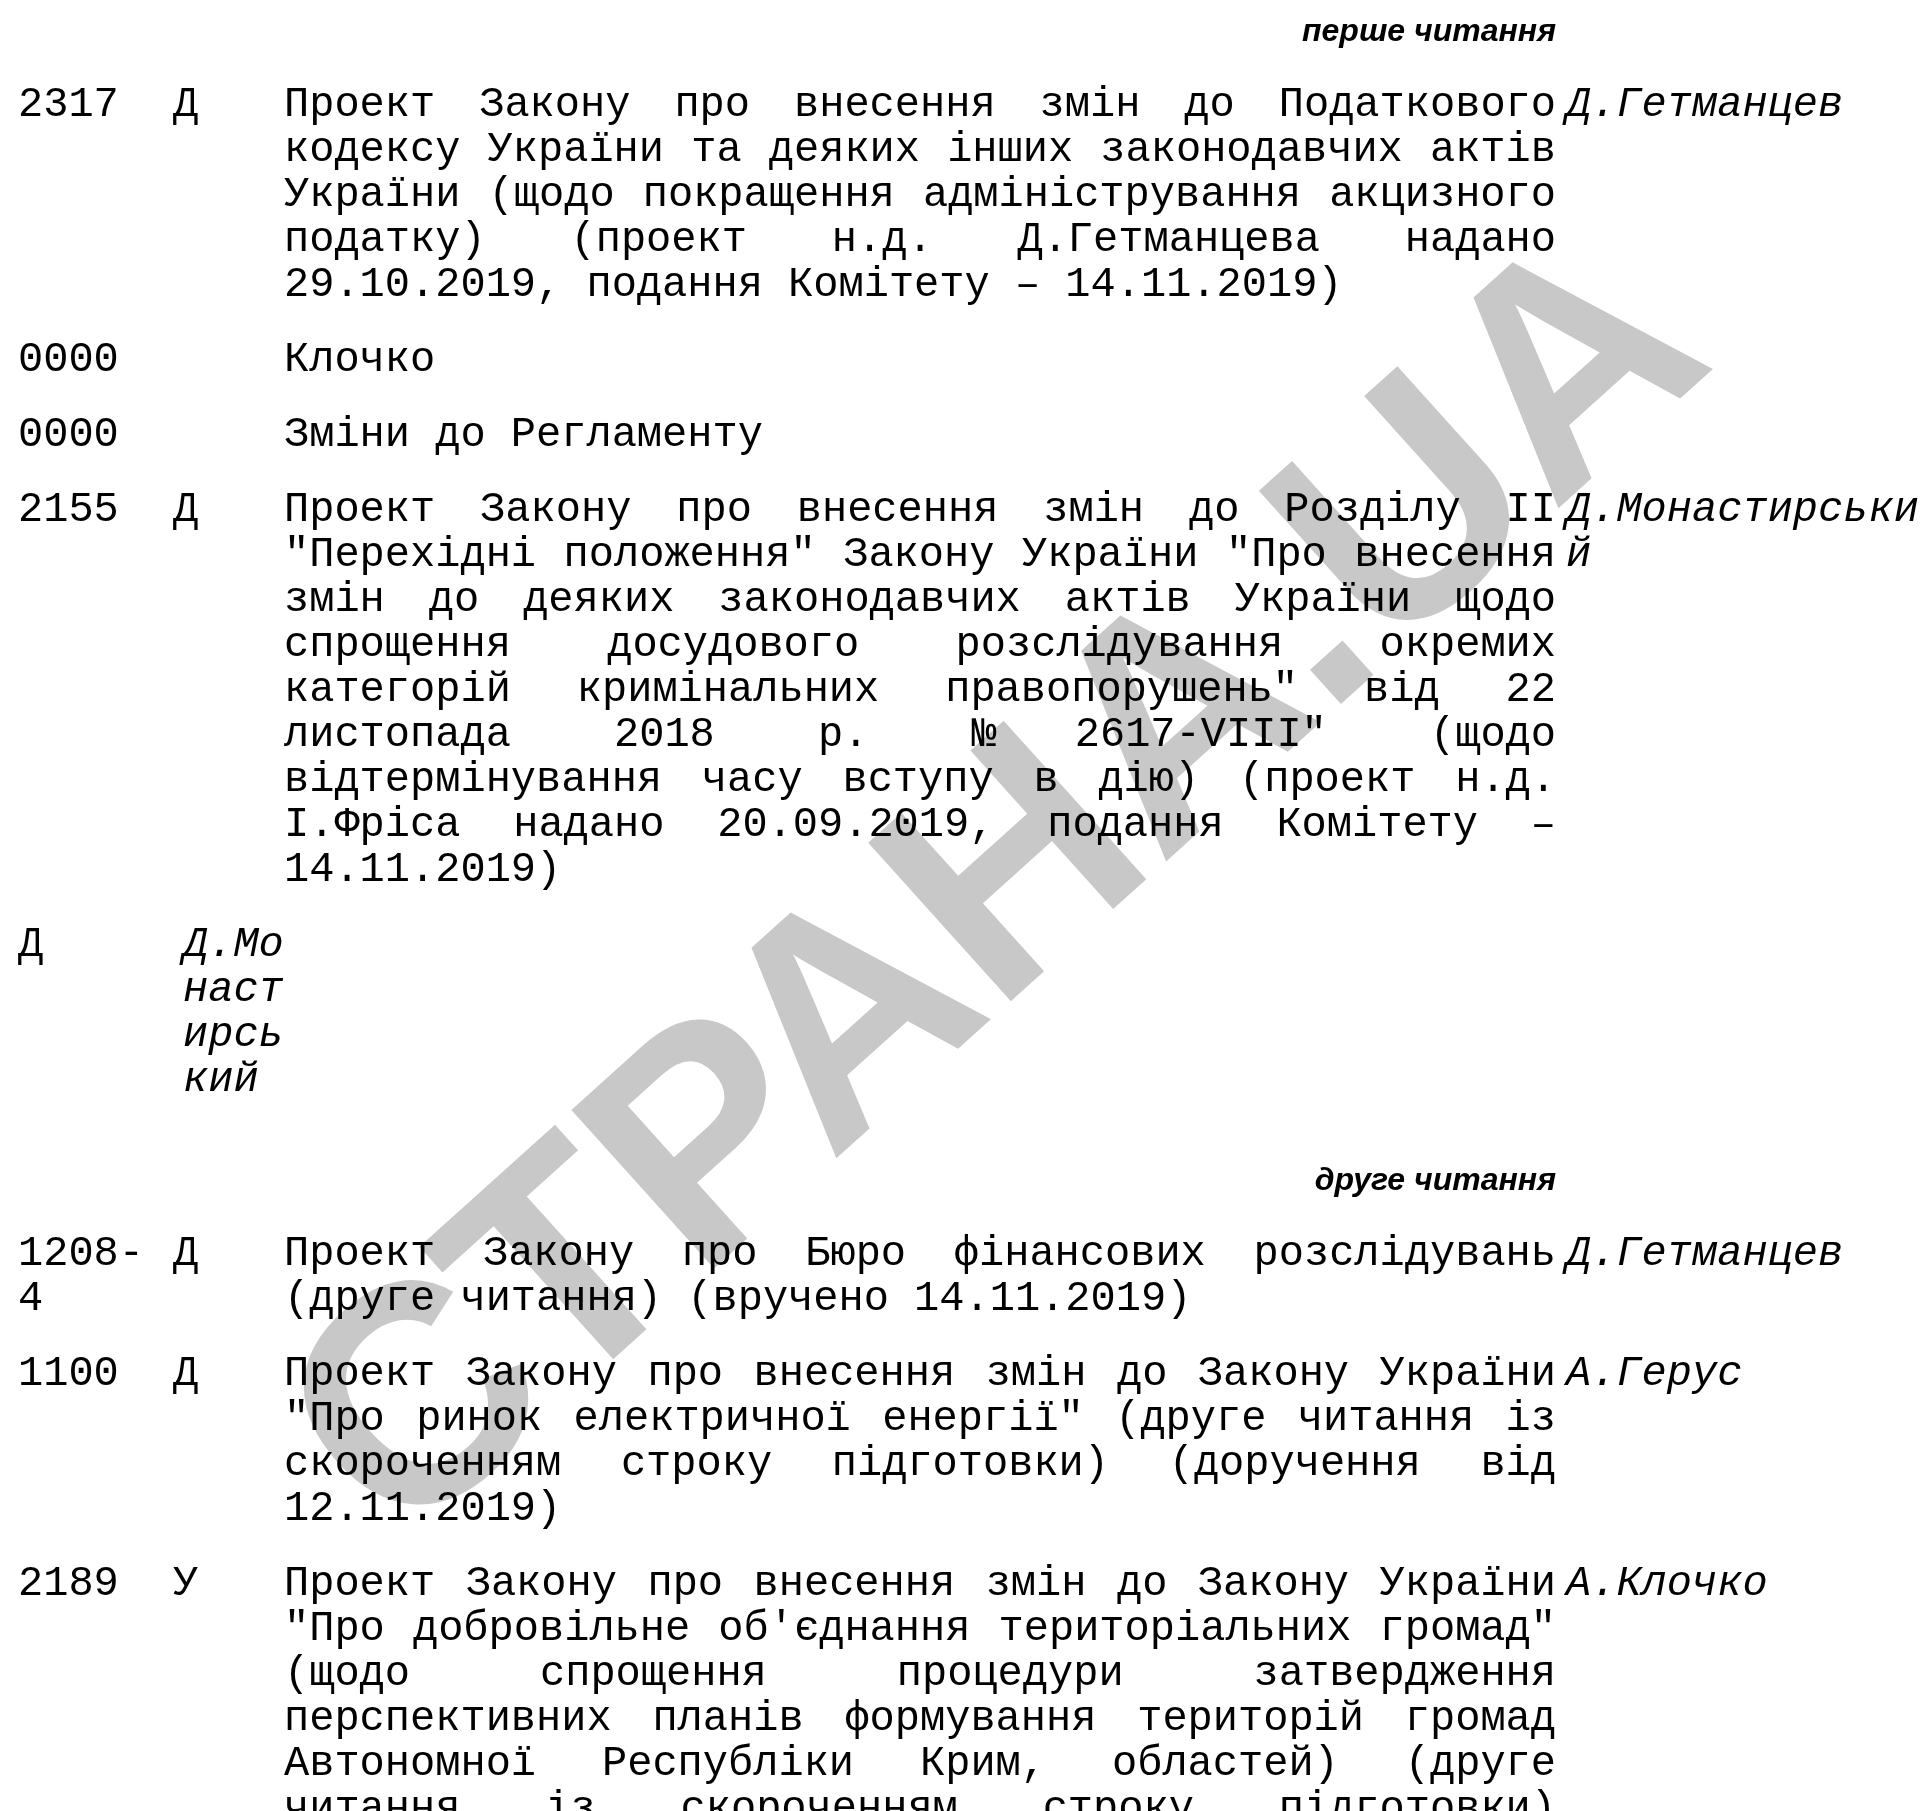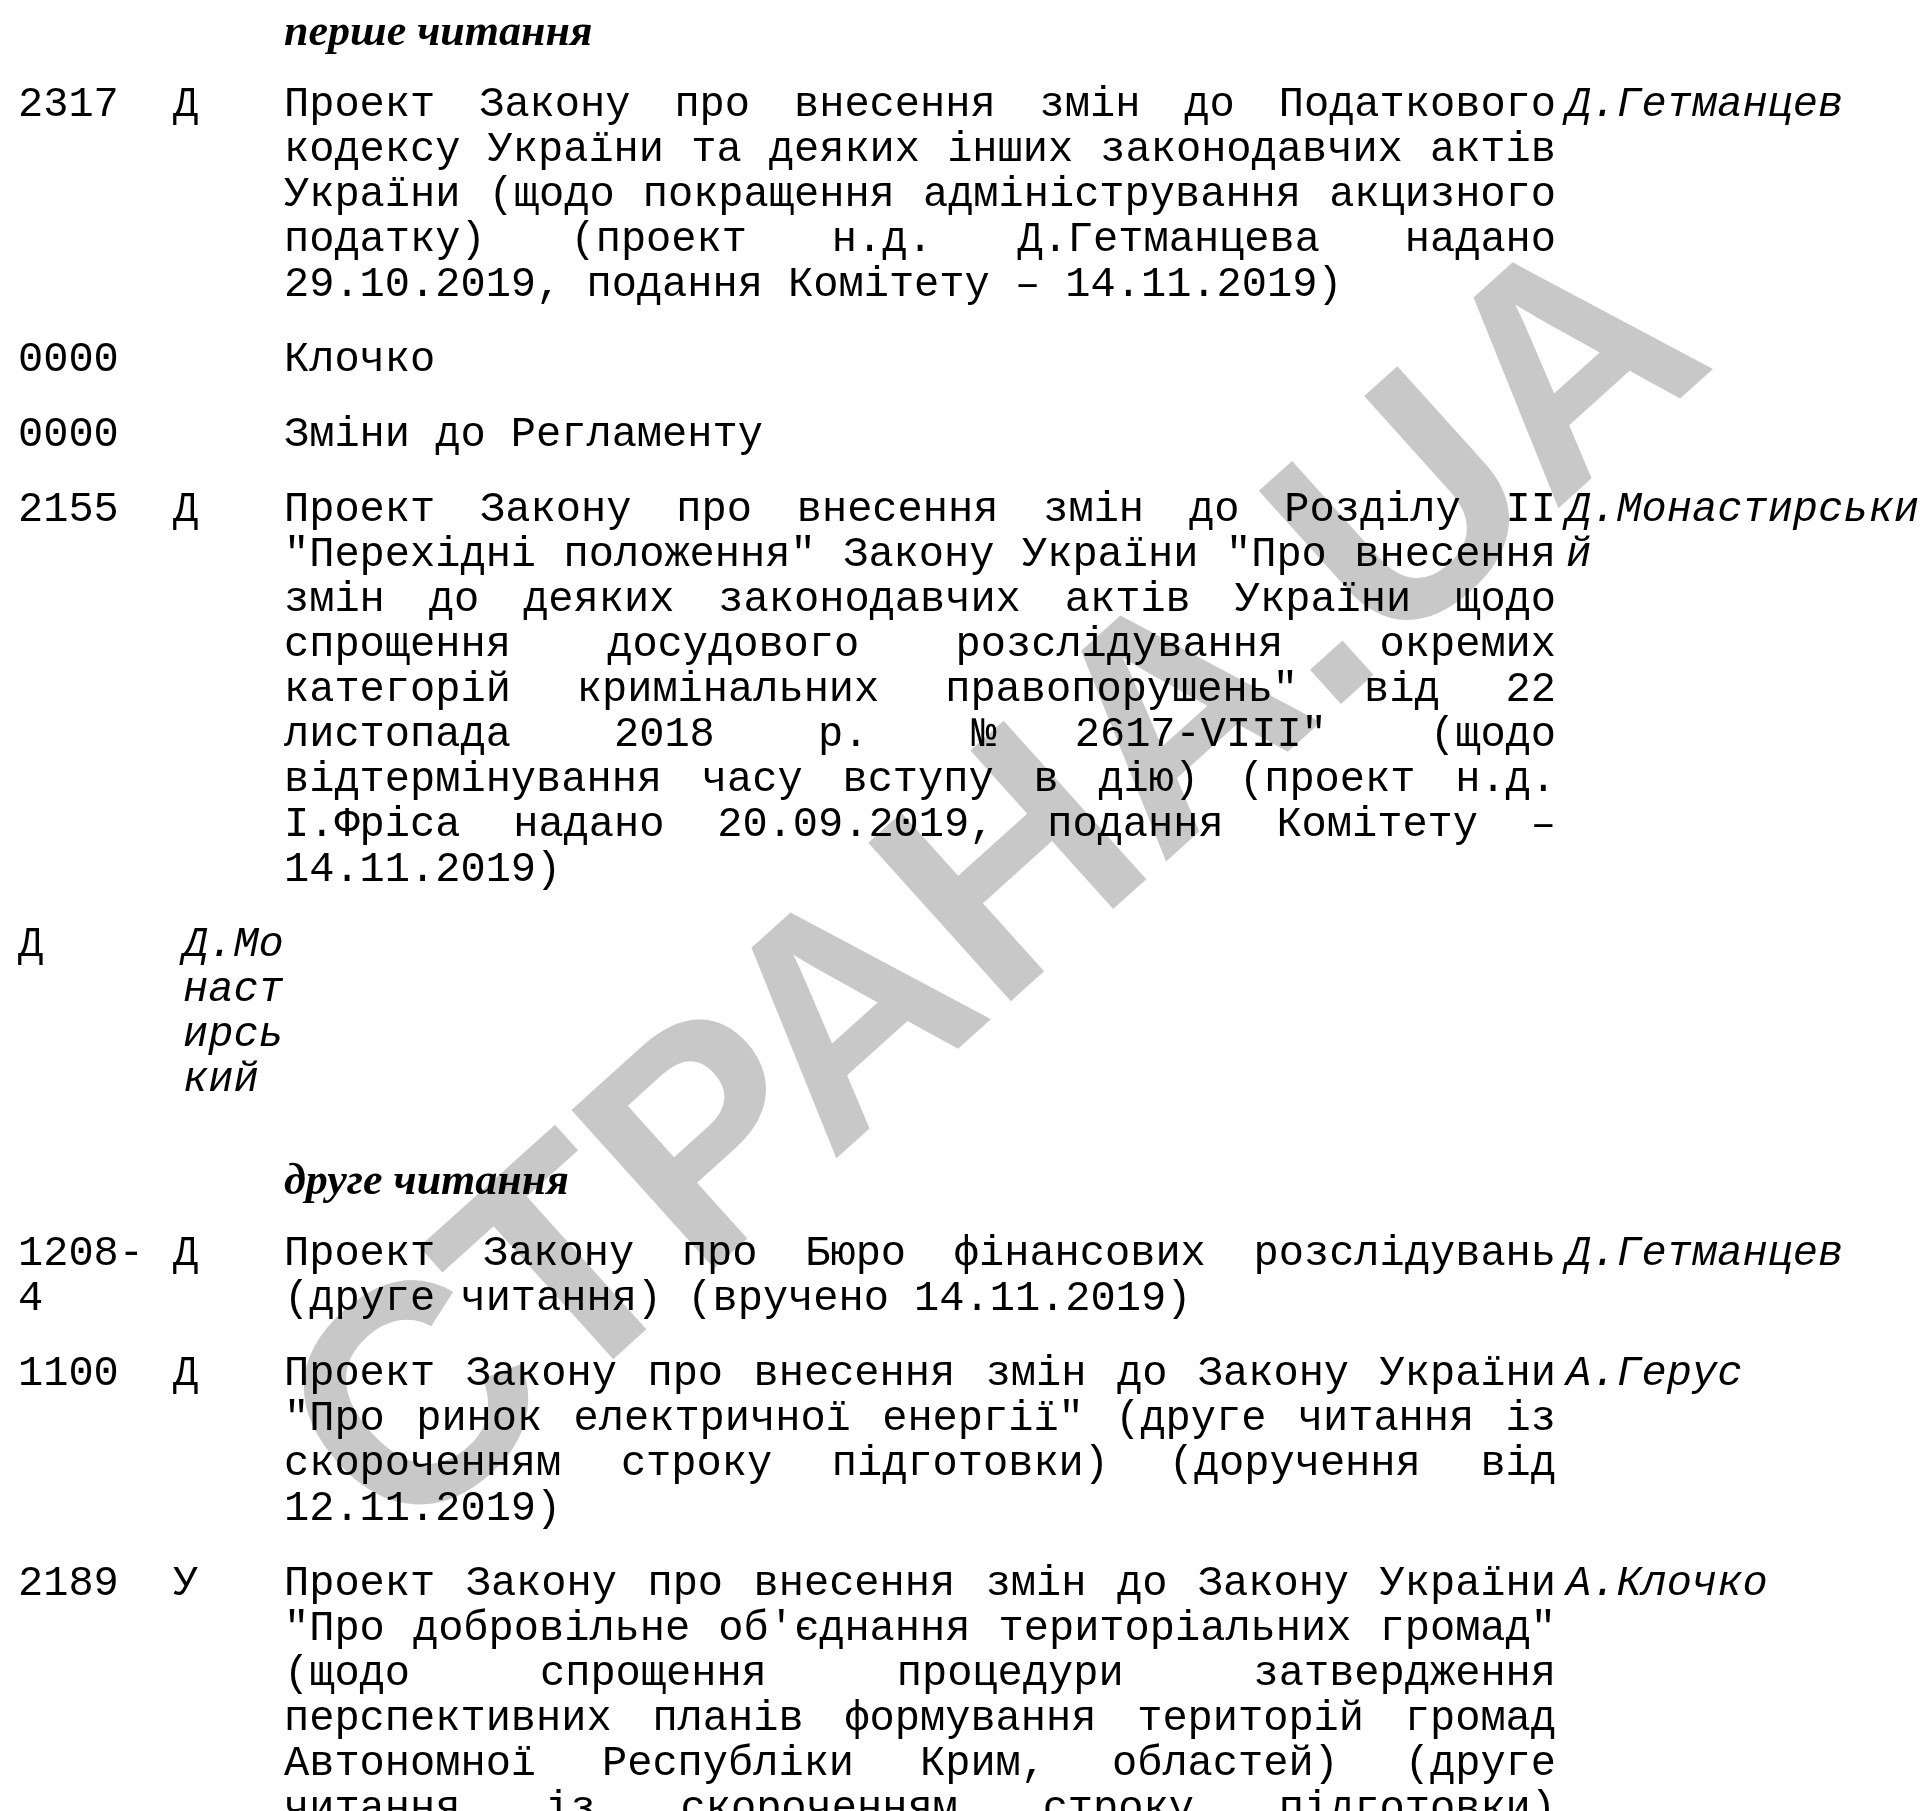--- a/index.html
+++ b/index.html
@@ -27,28 +27,28 @@
     white-space: nowrap;
     z-index: 0;
     user-select: none;
   }
   #doc-content {
     position: relative;
     z-index: 1;
     padding: 8px 0 0 18px;
   }
   .heading {
-    font-family: Liberation Serif, serif;
+    font-family: Liberation Sans, sans-serif;
     font-weight: bold;
     font-style: italic;
-    font-size: 44px;
+    font-size: 32px;
     line-height: 45px;
     width: 1272px;
     margin-left: 266px;
-    text-align: left;
+    text-align: right;
   }
   .heading-first { margin-bottom: 8px; }
   .heading-later { margin-top: 54px; margin-bottom: 24px; }
   .row {
     display: grid;
     grid-template-columns: 155px 111px 1272px 364px;
     margin-bottom: 18px;
     margin-top: 30px;
   }
   .row.plain { margin-bottom: 12px; }

